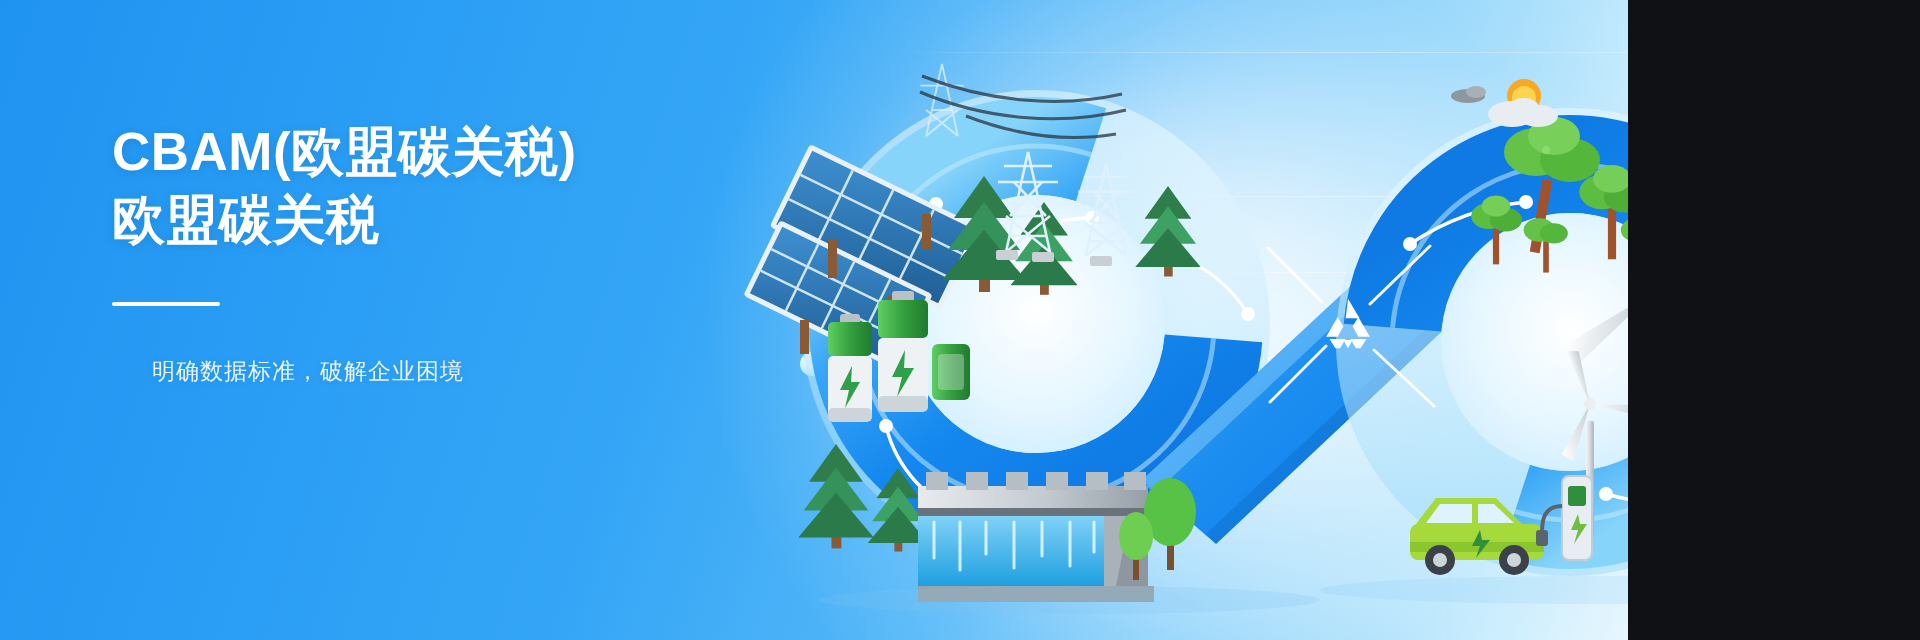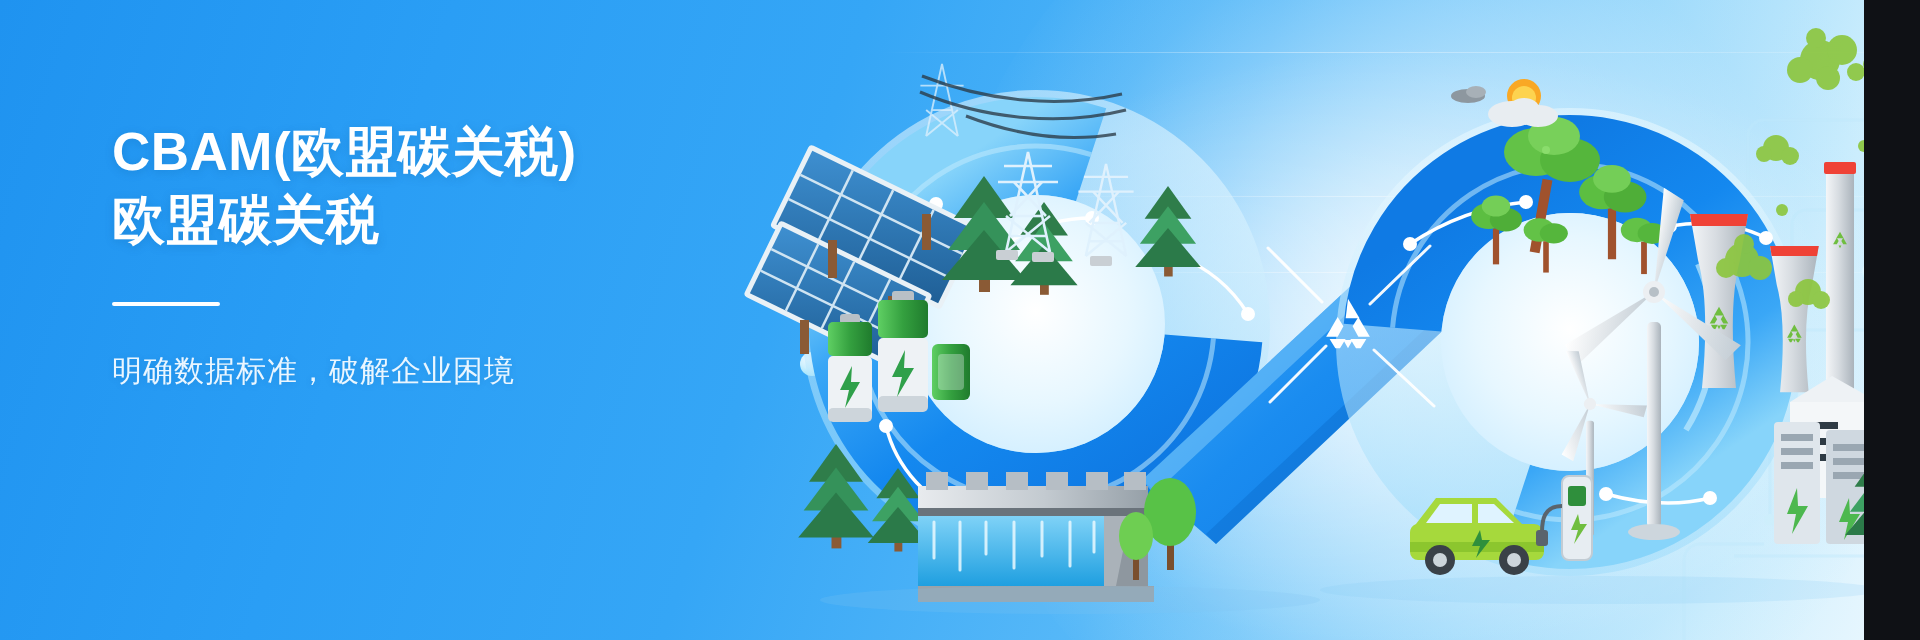--- a/index.html
+++ b/index.html
@@ -1,20 +1,20 @@
 <!DOCTYPE html>
 <html><head>
 <meta charset="utf-8">
 <title>CBAM Banner</title>
 <style>
   html,body{margin:0;padding:0;background:#0f1115;}
   *{box-sizing:border-box;}
   .banner{
     position:relative;
-    width:1864px;height:640px;overflow:hidden;
+    width:1628px;height:640px;overflow:hidden;
     font-family:"Liberation Sans","DejaVu Sans",sans-serif;
     background:linear-gradient(108deg,#1f93f0 0%,#2a9ef5 22%,#35a6f6 42%,#56b8f8 62%,#9bd9fb 80%,#cdeefd 92%,#e6f6fe 100%);
   }
   
   .bg-glow{
     position:absolute;right:-60px;top:-180px;width:980px;height:980px;border-radius:50%;
     background:radial-gradient(circle at 50% 50%, rgba(255,255,255,.85) 0%, rgba(223,243,255,.55) 30%, rgba(180,226,252,.20) 55%, rgba(180,226,252,0) 72%);
     pointer-events:none;
   }
   .bg-sweep{
@@ -29,22 +29,23 @@
     opacity:.92;}
   
   .copy{position:absolute;left:112px;top:118px;width:640px;z-index:6;}
   .title{
     color:#fff;font-size:53px;line-height:68px;font-weight:700;letter-spacing:.5px;
     margin:0;text-shadow:0 2px 10px rgba(11,88,150,.22);
   }
   .title .ln{display:block;white-space:nowrap;}
   .divider{margin-top:48px;width:108px;height:4px;background:#fff;border-radius:2px;}
   .subtitle{
-    margin-top:44px;color:#eaf6ff;font-size:30px;line-height:42px;letter-spacing:1px;
+    margin-top:44px;color:#eaf6ff;font-size:23px;line-height:42px;letter-spacing:1px;
     text-shadow:0 1px 6px rgba(11,88,150,.18);
+    margin-left:40px;
   }
   
   .art{position:absolute;left:770px;top:24px;width:1150px;height:600px;z-index:5;}
   .art svg{display:block;width:100%;height:100%;overflow:visible;}
 </style>
 </head>
 <body>
 
 <div class="banner">
 

